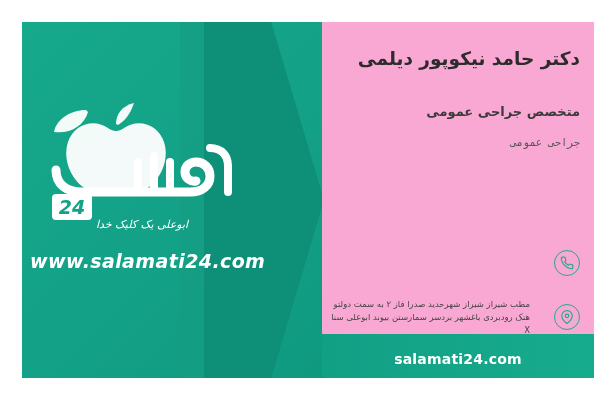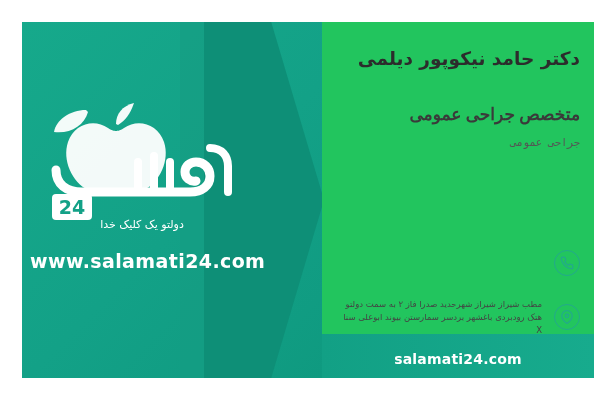--- a/index.html
+++ b/index.html
@@ -24,20 +24,21 @@
     overflow: hidden;
   }
   
   .panel-left {
     position: absolute;
     left: 0; top: 0;
     width: 300px; height: 356px;
     background: #18a98c;
     background: linear-gradient(135deg, #16a98b 0%, #13a187 55%, #0f9a80 100%);
     overflow: hidden;
+    font-style: italic;
   }
   
   .chevron-dark {
     position: absolute;
     right: -2px; top: 0;
     width: 120px; height: 356px;
     background: #0e8f77;
     clip-path: polygon(0% 0%, 56% 0%, 100% 50%, 56% 100%, 0% 100%);
   }
   .chevron-light {
@@ -91,42 +92,41 @@
     color: #ffffff;
     font-size: 19px;
     font-weight: bold;
     letter-spacing: .4px;
   }
   
   .right-area {
     position: absolute;
     left: 300px; top: 0;
     width: 272px; height: 312px;
-    background: #22c55e;
+    background: #f9a8d4;
   }
   .doctor-name {
     position: absolute;
     right: 14px; top: 26px;
     width: 250px;
     text-align: right;
     direction: rtl;
     color: #2c2c2c;
     font-size: 18.5px;
     font-weight: bold;
   }
   .specialty {
     position: absolute;
     right: 14px; top: 82px;
     width: 250px;
     text-align: right;
     direction: rtl;
     color: #3a3a3a;
-    font-size: 17px;
-    font-weight: bold;
-    font-family: Liberation Serif, serif;
+    font-size: 13px;
+    font-weight: bold;
   }
   .specialty2 {
     position: absolute;
     right: 14px; top: 114px;
     width: 250px;
     text-align: right;
     direction: rtl;
     color: #555;
     font-size: 10.5px;
     font-family: Liberation Mono, monospace;
@@ -136,21 +136,21 @@
     right: 52px; top: 232px;
     width: 200px;
     text-align: right;
     direction: rtl;
     color: #333;
     font-size: 13px;
     letter-spacing: .5px;
   }
   .contact-address {
     position: absolute;
-    right: 52px; top: 276px;
+    right: 64px; top: 276px;
     width: 205px;
     direction: rtl;
     color: #444;
     font-size: 8.5px;
     line-height: 1.55;
     margin-left: 40px;
   }
   .icon-circle {
     position: absolute;
     width: 26px; height: 26px;
@@ -183,21 +183,21 @@
           <path d="M56 10 C40 10 26 20 24 32 C40 34 54 26 58 12 Z" fill="#ffffff" opacity="0.95"></path>
 
           <path d="M26 70 C26 84 36 92 52 92 L160 92 C172 92 180 86 180 76 C180 68 174 62 166 62 C160 62 155 66 155 72 C155 78 160 82 166 81" fill="none" stroke="#ffffff" stroke-width="9" stroke-linecap="round"></path>
           <path d="M108 62 L108 92 M124 56 L124 92 M140 62 L140 92" stroke="#ffffff" stroke-width="8" stroke-linecap="round"></path>
           <path d="M180 48 C192 48 198 56 198 66 L198 92" fill="none" stroke="#ffffff" stroke-width="8" stroke-linecap="round"></path>
 
           <rect x="22" y="94" width="40" height="26" rx="4" fill="#ffffff"></rect>
           <text x="42" y="114" font-family="DejaVu Sans, sans-serif" font-size="19" font-weight="bold" fill="#13a187" text-anchor="middle">24</text>
         </svg>
 
-        <div class="logo-sub">دولتو یک کلیک خدا</div>
+        <div class="logo-sub">ابوعلی یک کلیک خدا</div>
         <div class="logo-url">www.salamati24.com</div>
       </div>
     </div>
 
     <div class="right-area">
       <div class="doctor-name">دکتر حامد  نیکوپور دیلمی</div>
       <div class="specialty">متخصص جراحی عمومی</div>
       <div class="specialty2">جراحی عمومی</div>
 
       <div class="icon-circle icon-phone">

